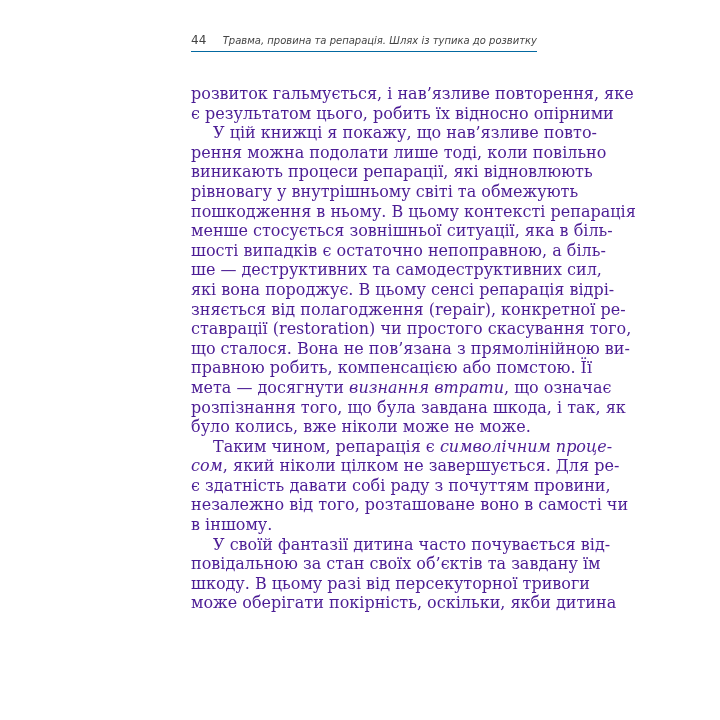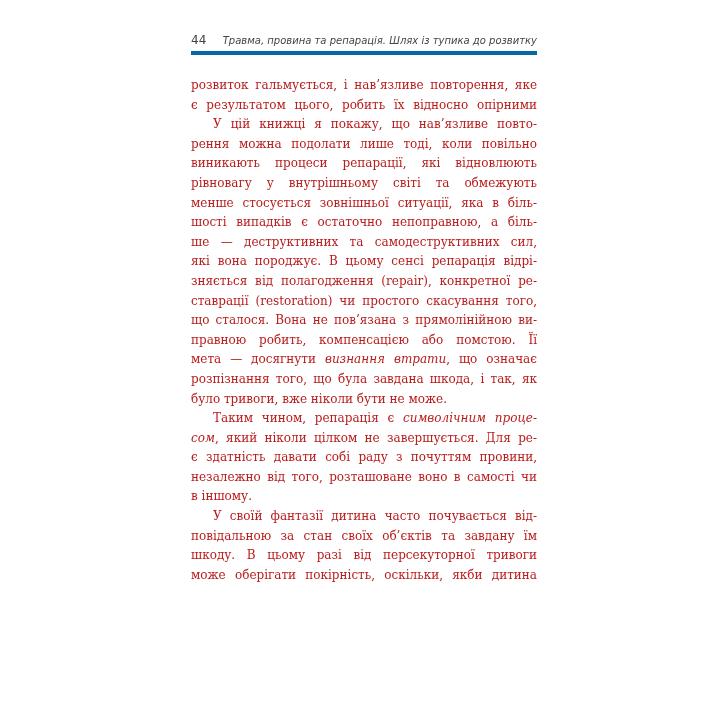--- a/index.html
+++ b/index.html
@@ -18,21 +18,21 @@
       left: 0; top: 0;
       width: 720px; height: 720px;
       background: #ffffff;
     }
     .running-head {
       position: absolute;
       left: 191px;
       top: 33px;
       width: 346px;
       height: 18px;
-      border-bottom: 4px solid #0369a1;
+      border-bottom: 1px solid #0369a1;
       font-family: "DejaVu Sans", sans-serif;
       color: #444444;
     }
     .page-number {
       position: absolute;
       left: 0;
       top: 0;
       font-size: 12px;
       letter-spacing: 0.2px;
     }
@@ -40,26 +40,26 @@
       position: absolute;
       right: 0;
       top: 2px;
       font-size: 10px;
       font-style: italic;
       white-space: nowrap;
     }
     .body-text {
       position: absolute;
       left: 191px;
-      top: 76px;
+      top: 84px;
       width: 346px;
       font-family: "DejaVu Serif", serif;
-      font-size: 12px;
+      font-size: 16px;
       line-height: 19.6px;
-      color: #b91c1c;
+      color: #4c1d95;
     }
     .line {
       display: block;
       white-space: nowrap;
       text-align: justify;
       text-align-last: justify;
       height: 19.6px;
       overflow: visible;
     }
     .line.last {
@@ -79,31 +79,32 @@
     <span class="book-title">Травма, провина та репарація. Шлях із тупика до розвитку</span>
   </div>
 
   <div class="body-text">
     <span class="line">розвиток гальмується, і нав’язливе повторення, яке</span>
     <span class="line">є результатом цього, робить їх відносно опірними</span>
     <span class="line indent">У цій книжці я покажу, що нав’язливе повто-</span>
     <span class="line">рення можна подолати лише тоді, коли повільно</span>
     <span class="line">виникають процеси репарації, які відновлюють</span>
     <span class="line">рівновагу у внутрішньому світі та обмежують</span>
+    <span class="line">пошкодження в ньому. В цьому контексті репарація</span>
     <span class="line">менше стосується зовнішньої ситуації, яка в біль-</span>
     <span class="line">шості випадків є остаточно непоправною, а біль-</span>
     <span class="line">ше — деструктивних та самодеструктивних сил,</span>
     <span class="line">які вона породжує. В цьому сенсі репарація відрі-</span>
     <span class="line">зняється від полагодження (repair), конкретної ре-</span>
     <span class="line">ставрації (restoration) чи простого скасування того,</span>
     <span class="line">що сталося. Вона не пов’язана з прямолінійною ви-</span>
     <span class="line">правною робить, компенсацією або помстою. Її</span>
     <span class="line"><span>мета — досягнути </span><em>визнання втрати</em><span>, що означає</span></span>
     <span class="line">розпізнання того, що була завдана шкода, і так, як</span>
-    <span class="line last">було тривоги, вже ніколи бути не може.</span>
+    <span class="line last">було колись, вже ніколи може не може.</span>
     <span class="line indent"><span>Таким чином, репарація є </span><em>символічним проце-</em><span></span></span>
     <span class="line"><span></span><em>сом</em><span>, який ніколи цілком не завершується. Для ре-</span></span>
     <span class="line">є здатність давати собі раду з почуттям провини,</span>
     <span class="line">незалежно від того, розташоване воно в самості чи</span>
     <span class="line last">в іншому.</span>
     <span class="line indent">У своїй фантазії дитина часто почувається від-</span>
     <span class="line">повідальною за стан своїх об’єктів та завдану їм</span>
     <span class="line">шкоду. В цьому разі від персекуторної тривоги</span>
     <span class="line">може оберігати покірність, оскільки, якби дитина</span>
   </div>

